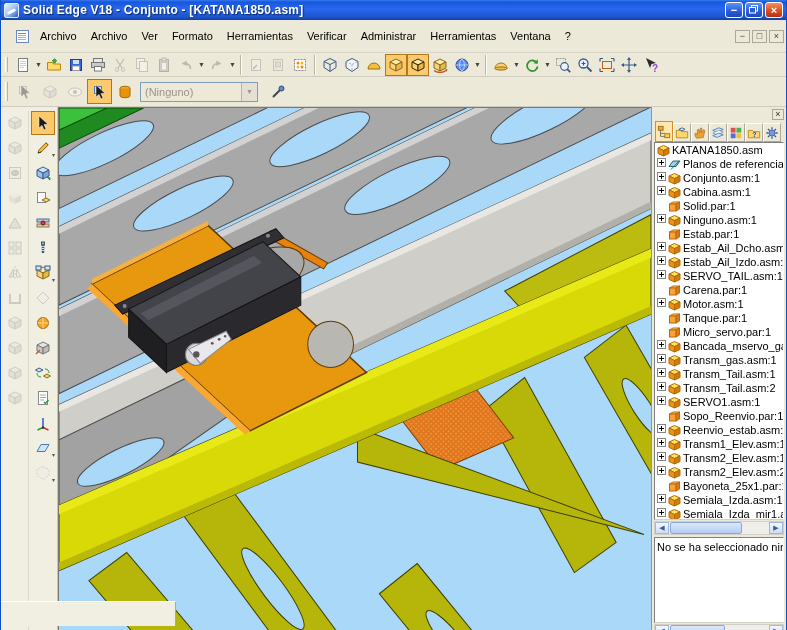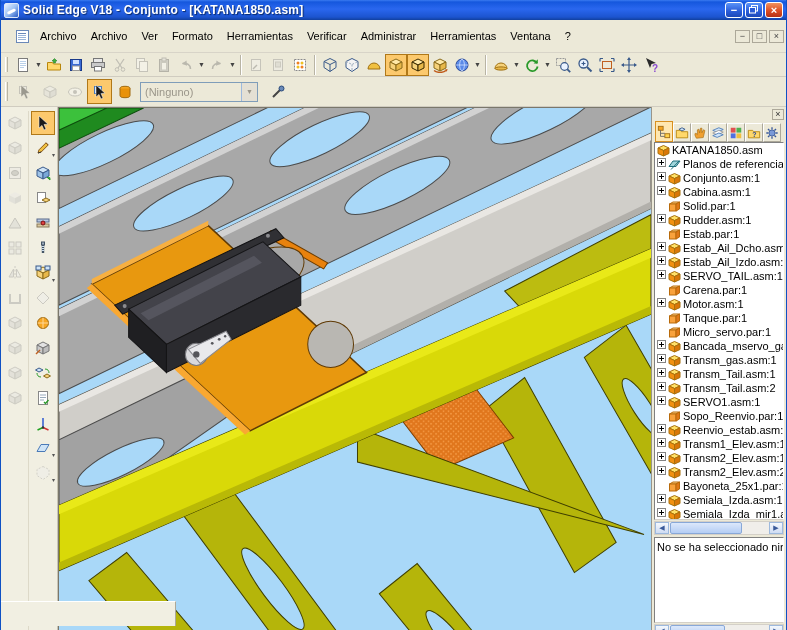--- a/index.html
+++ b/index.html
@@ -910,21 +910,21 @@
           </div>
           <div class="trow">
             <span class="plusbox"></span>
             <span class="ticn">
               <svg width="13" height="13" viewBox="0 0 13 13">
                 <polygon points="6.5,1.5 12,4 6.5,6.5 1,4" fill="#ffe066" stroke="#a8700a"></polygon>
                 <polygon points="1,4 6.5,6.5 6.5,12 1,9.5" fill="#f29111" stroke="#a8700a"></polygon>
                 <polygon points="12,4 12,9.5 6.5,12 6.5,6.5" fill="#d97708" stroke="#a8700a"></polygon>
               </svg>
             </span>
-            <span class="tlabel">Rudder.asm:1</span>
+            <span class="tlabel">Ninguno.asm:1</span>
           </div>
           <div class="trow">
             <span class="pspace"></span>
             <span class="ticn">
               <svg width="13" height="13" viewBox="0 0 13 13">
                 <polygon points="1.5,4 5,2 11.5,2 8,4" fill="#ffd58a" stroke="#b86a0a"></polygon>
                 <rect x="1.5" y="4" width="6.5" height="7" fill="#f9a23c" stroke="#b86a0a"></rect>
                 <polygon points="8,4 11.5,2 11.5,9 8,11" fill="#e07818" stroke="#b86a0a"></polygon>
               </svg>
             </span>

